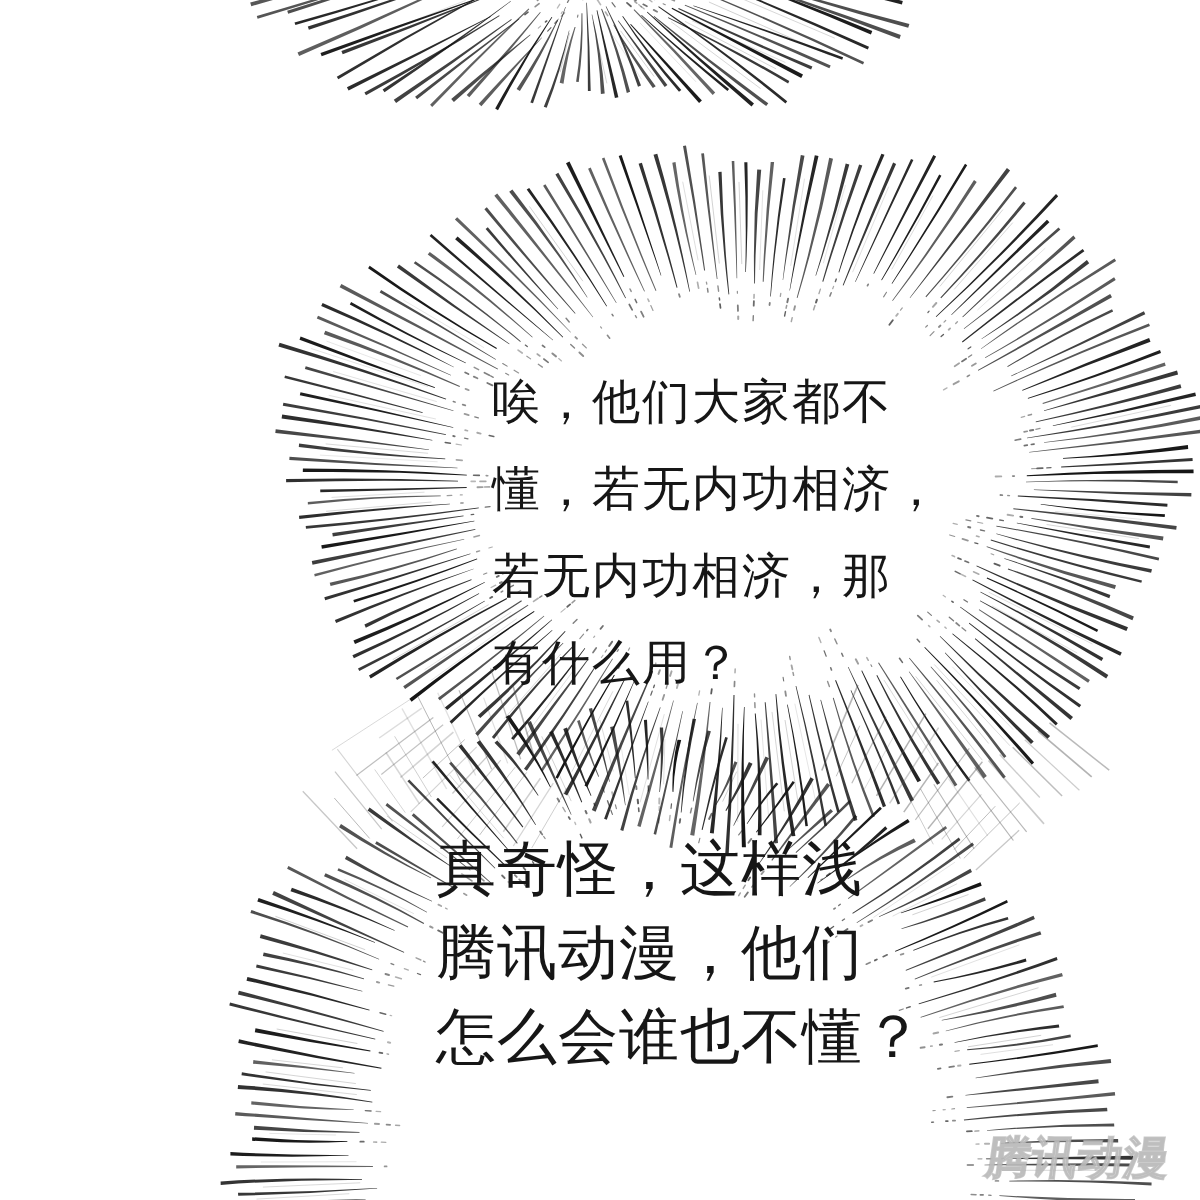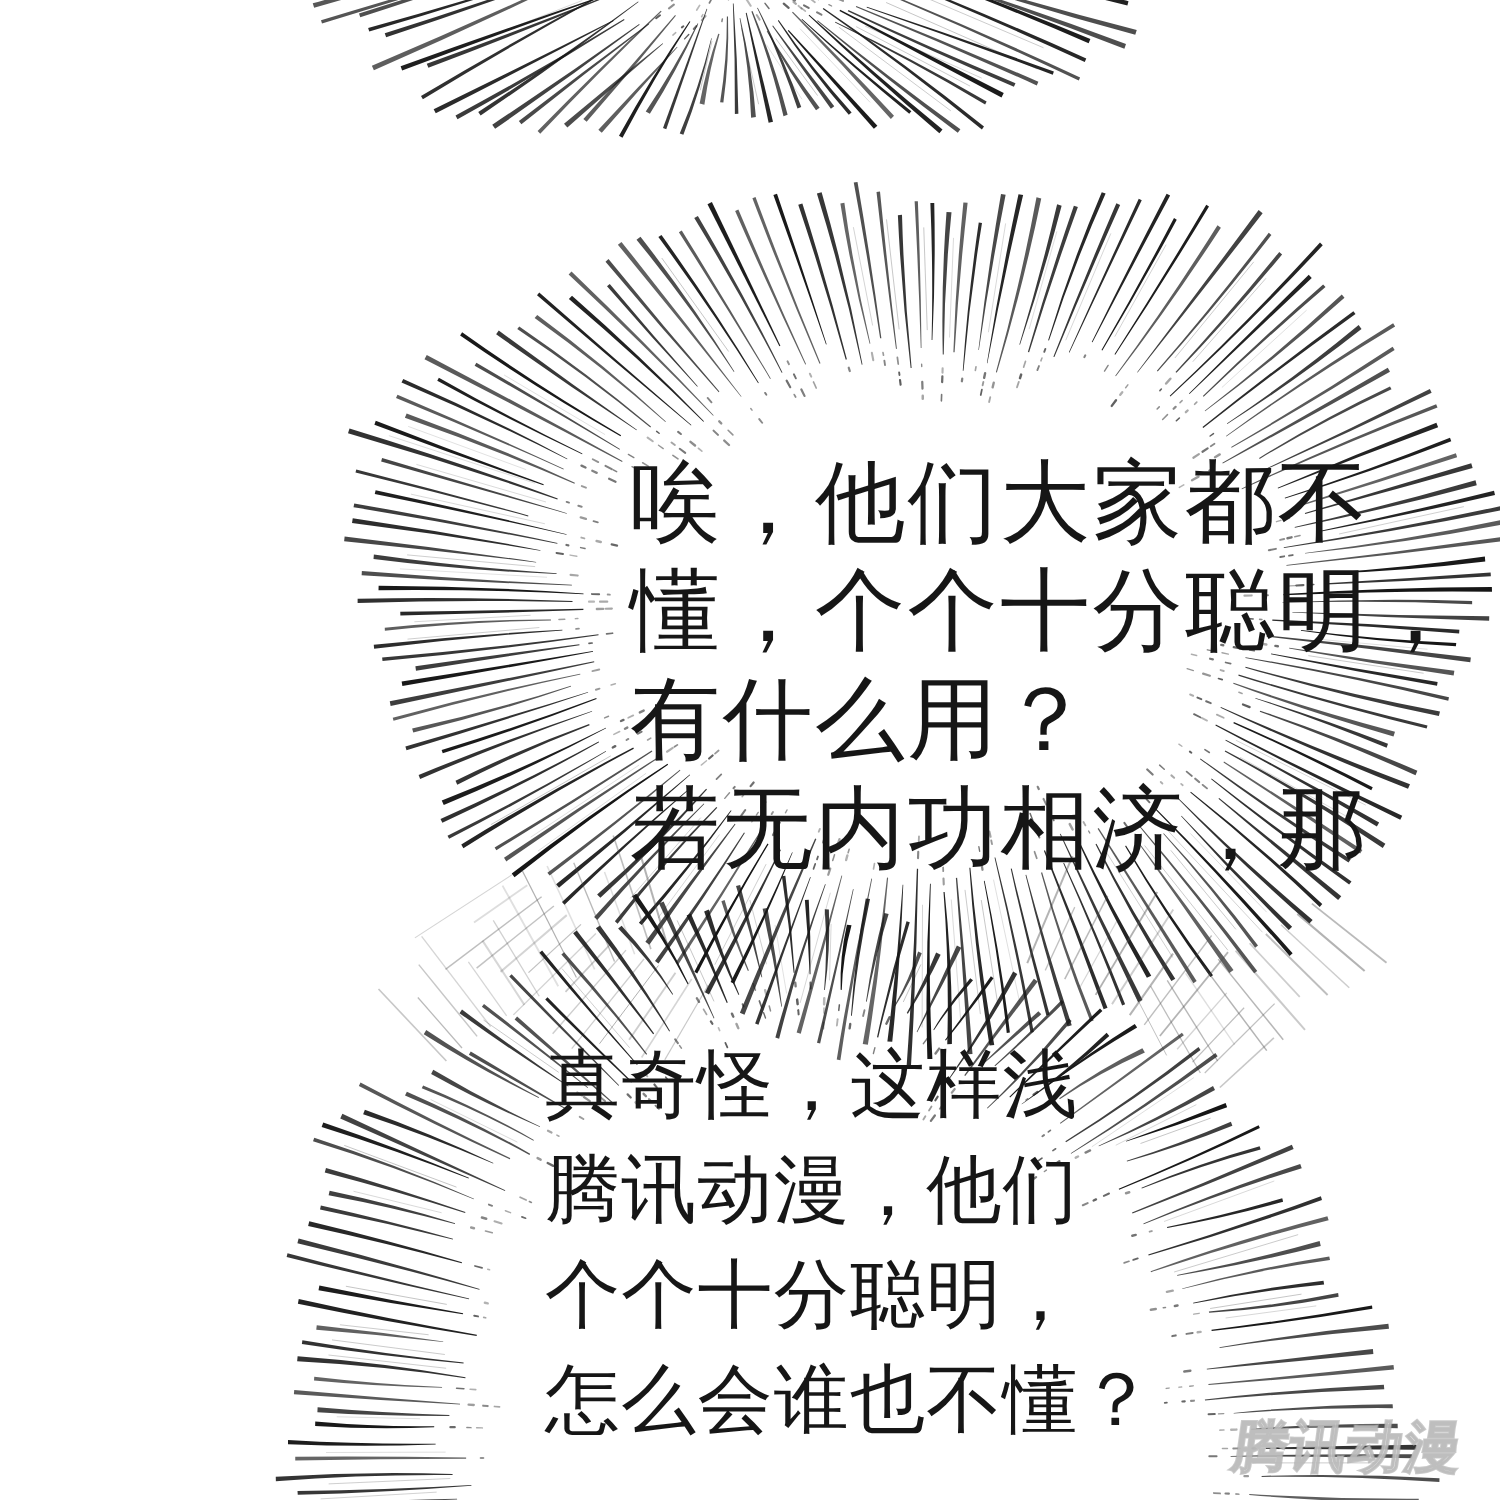--- a/index.html
+++ b/index.html
@@ -4,21 +4,21 @@
 <style>
   html,body{margin:0;padding:0;background:#ffffff;}
   body{width:1200px;height:1200px;}
   .page{
     position:relative;width:1200px;height:1200px;overflow:hidden;background:#ffffff;
     font-family:"DejaVu Sans","Liberation Sans",sans-serif;
   }
   #fx{position:absolute;left:0;top:0;width:1200px;height:1200px;display:block;}
   .speech{position:absolute;color:#161616;font-weight:500;}
   .speech .ln{display:block;white-space:pre;}
-  #speech-mid{left:504px;top:358px;font-size:72px;line-height:87px;letter-spacing:2px;}
+  #speech-mid{left:492px;top:358px;font-size:48px;line-height:87px;letter-spacing:2px;}
   #speech-bot{left:436px;top:826px;font-size:60px;line-height:84px;letter-spacing:1px;}
   #watermark{
     position:absolute;left:986px;top:1128px;font-size:45px;font-weight:bold;
     color:rgba(222,222,222,0.85);
     -webkit-text-stroke:1.5px rgba(160,160,160,0.55);
     transform:skewX(-8deg);
     letter-spacing:1px;
     white-space:pre;
   }
 </style>
@@ -918,27 +918,26 @@
         <line x1="927.9" y1="828.8" x2="982.4" y2="761.7" stroke="#4a4a4a" stroke-width="1.4" stroke-opacity="0.41"></line>
         <line x1="941.7" y1="839.4" x2="981.4" y2="794.3" stroke="#4a4a4a" stroke-width="1.1" stroke-opacity="0.24"></line>
         <line x1="954.0" y1="849.7" x2="995.3" y2="806.2" stroke="#4a4a4a" stroke-width="1.0" stroke-opacity="0.36"></line>
         <line x1="963.8" y1="858.4" x2="1019.7" y2="802.9" stroke="#4a4a4a" stroke-width="1.0" stroke-opacity="0.34"></line>
         <line x1="975.9" y1="870.0" x2="1019.1" y2="830.3" stroke="#4a4a4a" stroke-width="1.3" stroke-opacity="0.31"></line>
       </g>
     </svg>
 
   <div class="speech" id="speech-mid">
     <span class="ln">唉，他们大家都不</span>
-    <span class="ln">懂，个个十分聪明，</span>
+    <span class="ln">懂，若无内功相济，</span>
+    <span class="ln">若无内功相济，那</span>
     <span class="ln">有什么用？</span>
-    <span class="ln">若无内功相济，那</span>
   </div>
 
   <div class="speech" id="speech-bot">
     <span class="ln">真奇怪，这样浅</span>
     <span class="ln">腾讯动漫，他们</span>
-    <span class="ln">个个十分聪明，</span>
     <span class="ln">怎么会谁也不懂？</span>
   </div>
 
   <div id="watermark">腾讯动漫</div>
 
 </div>
 
 </body></html>

